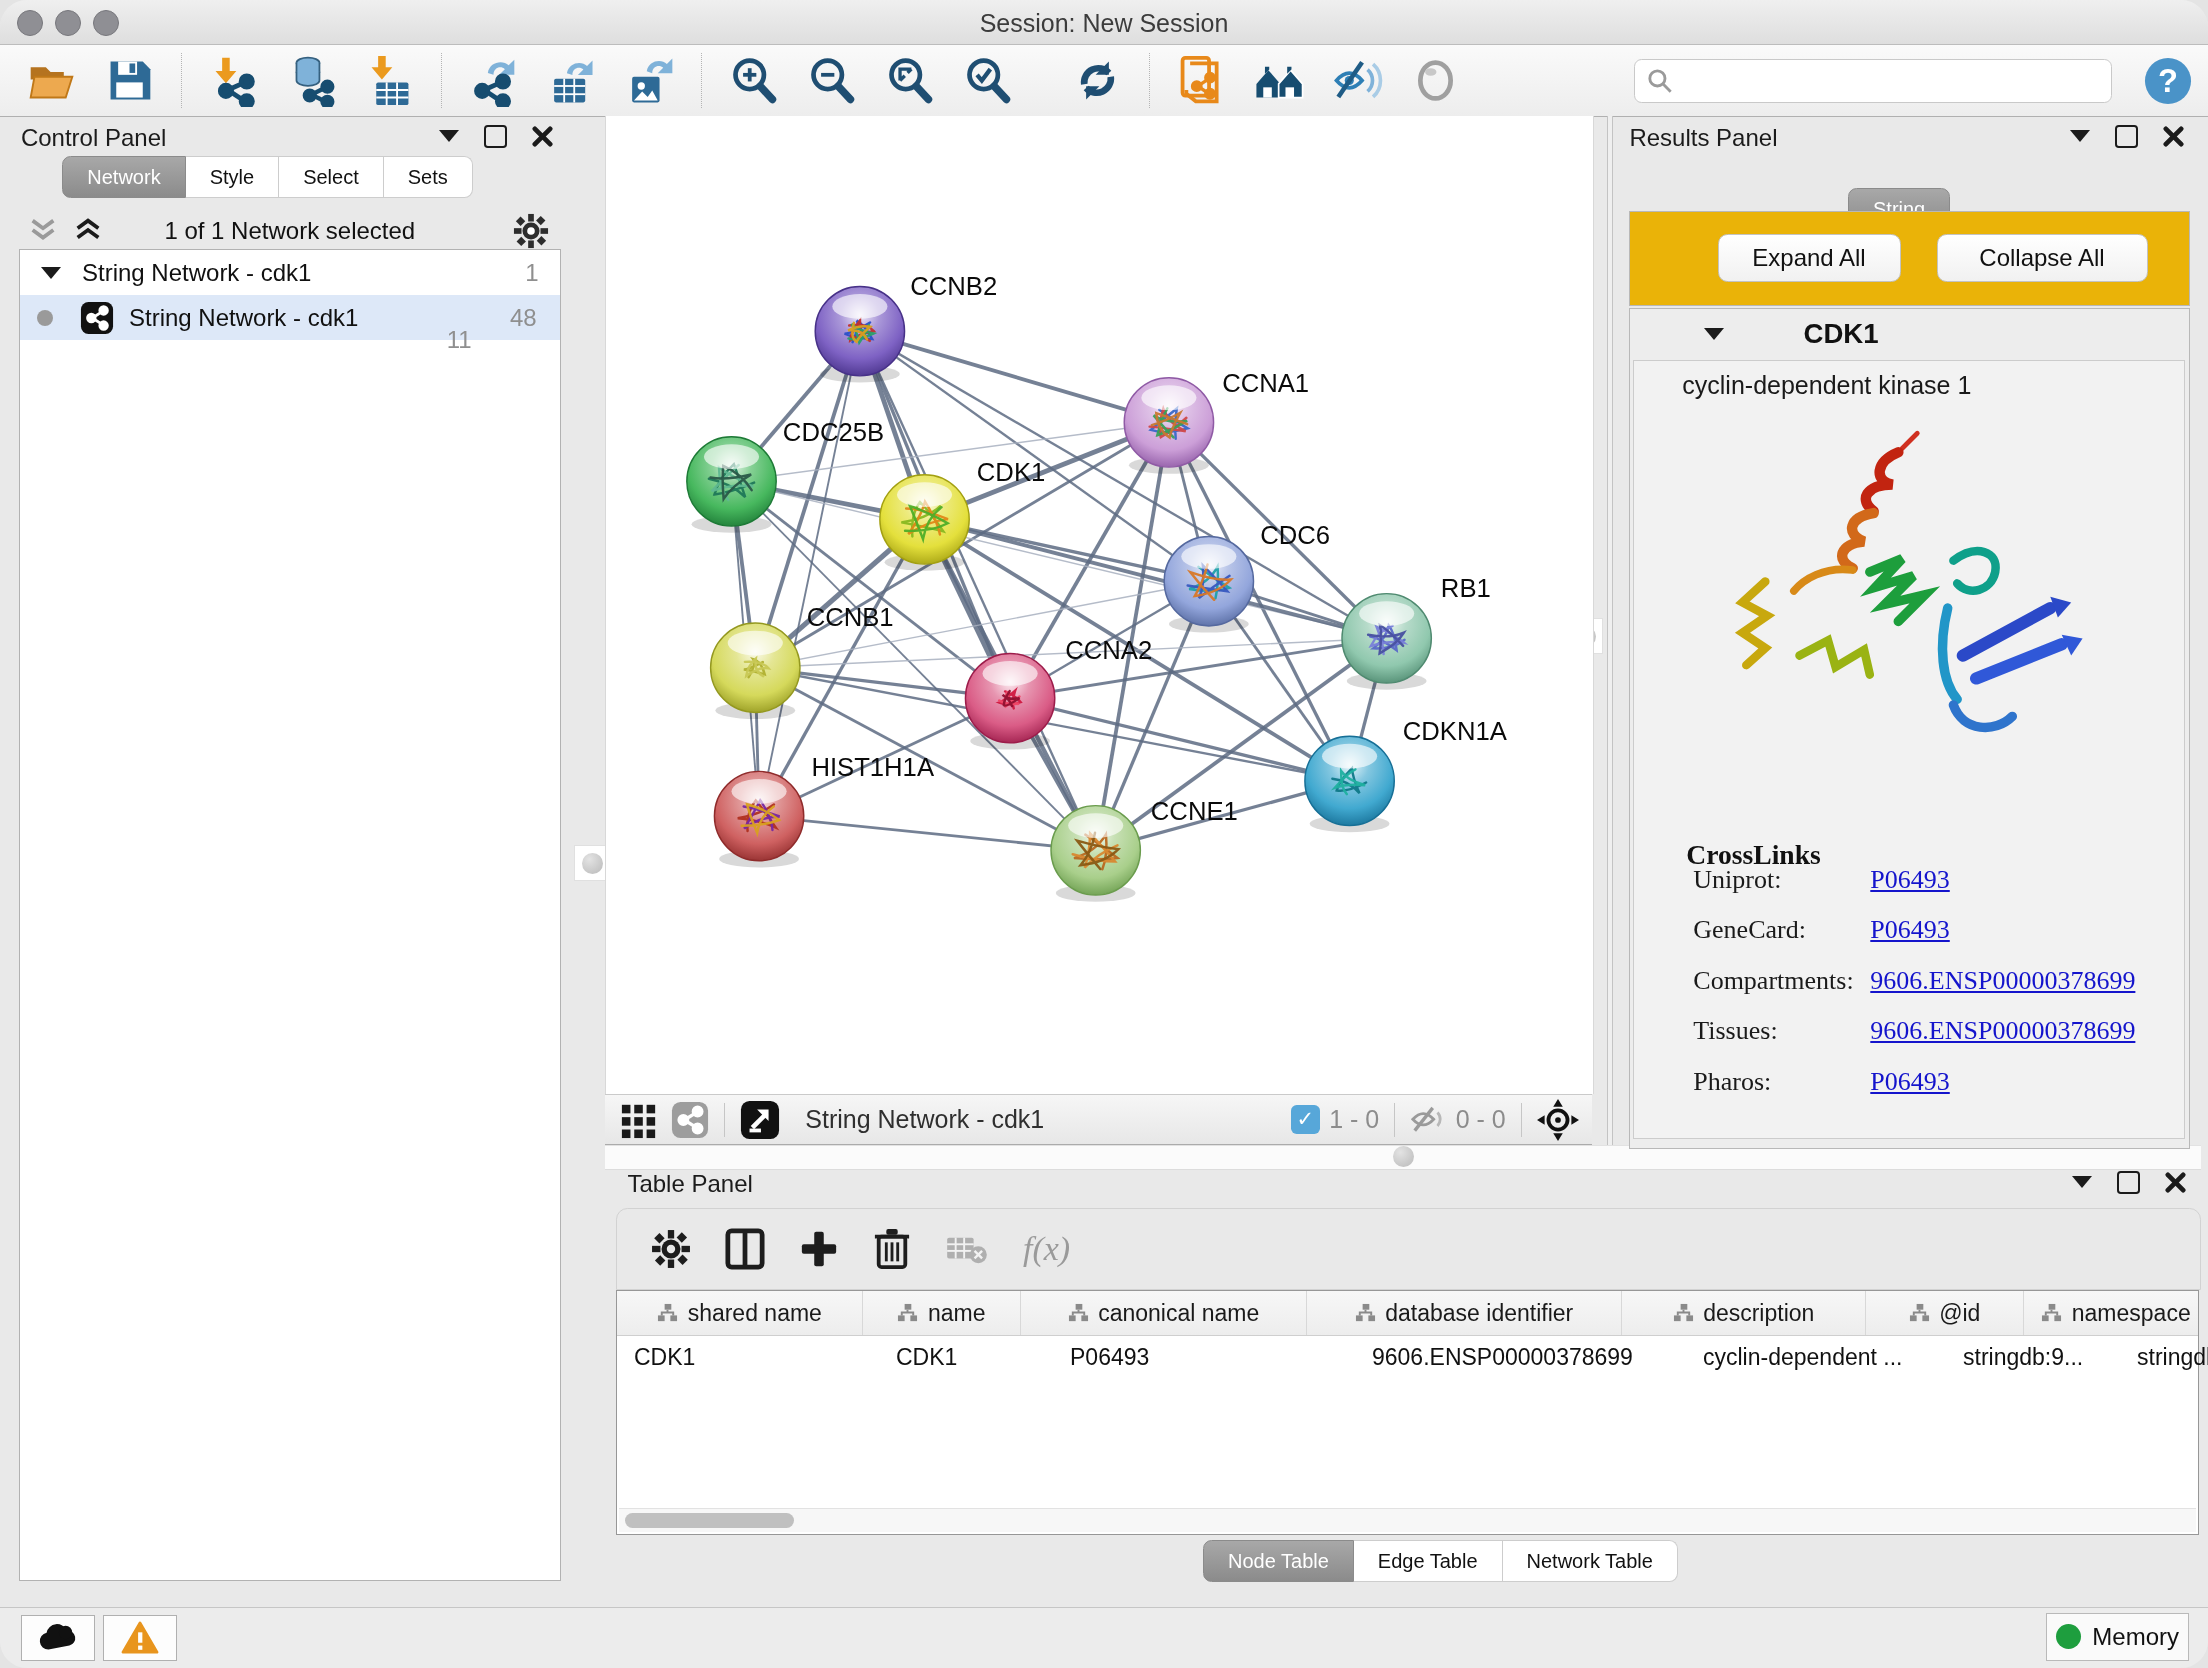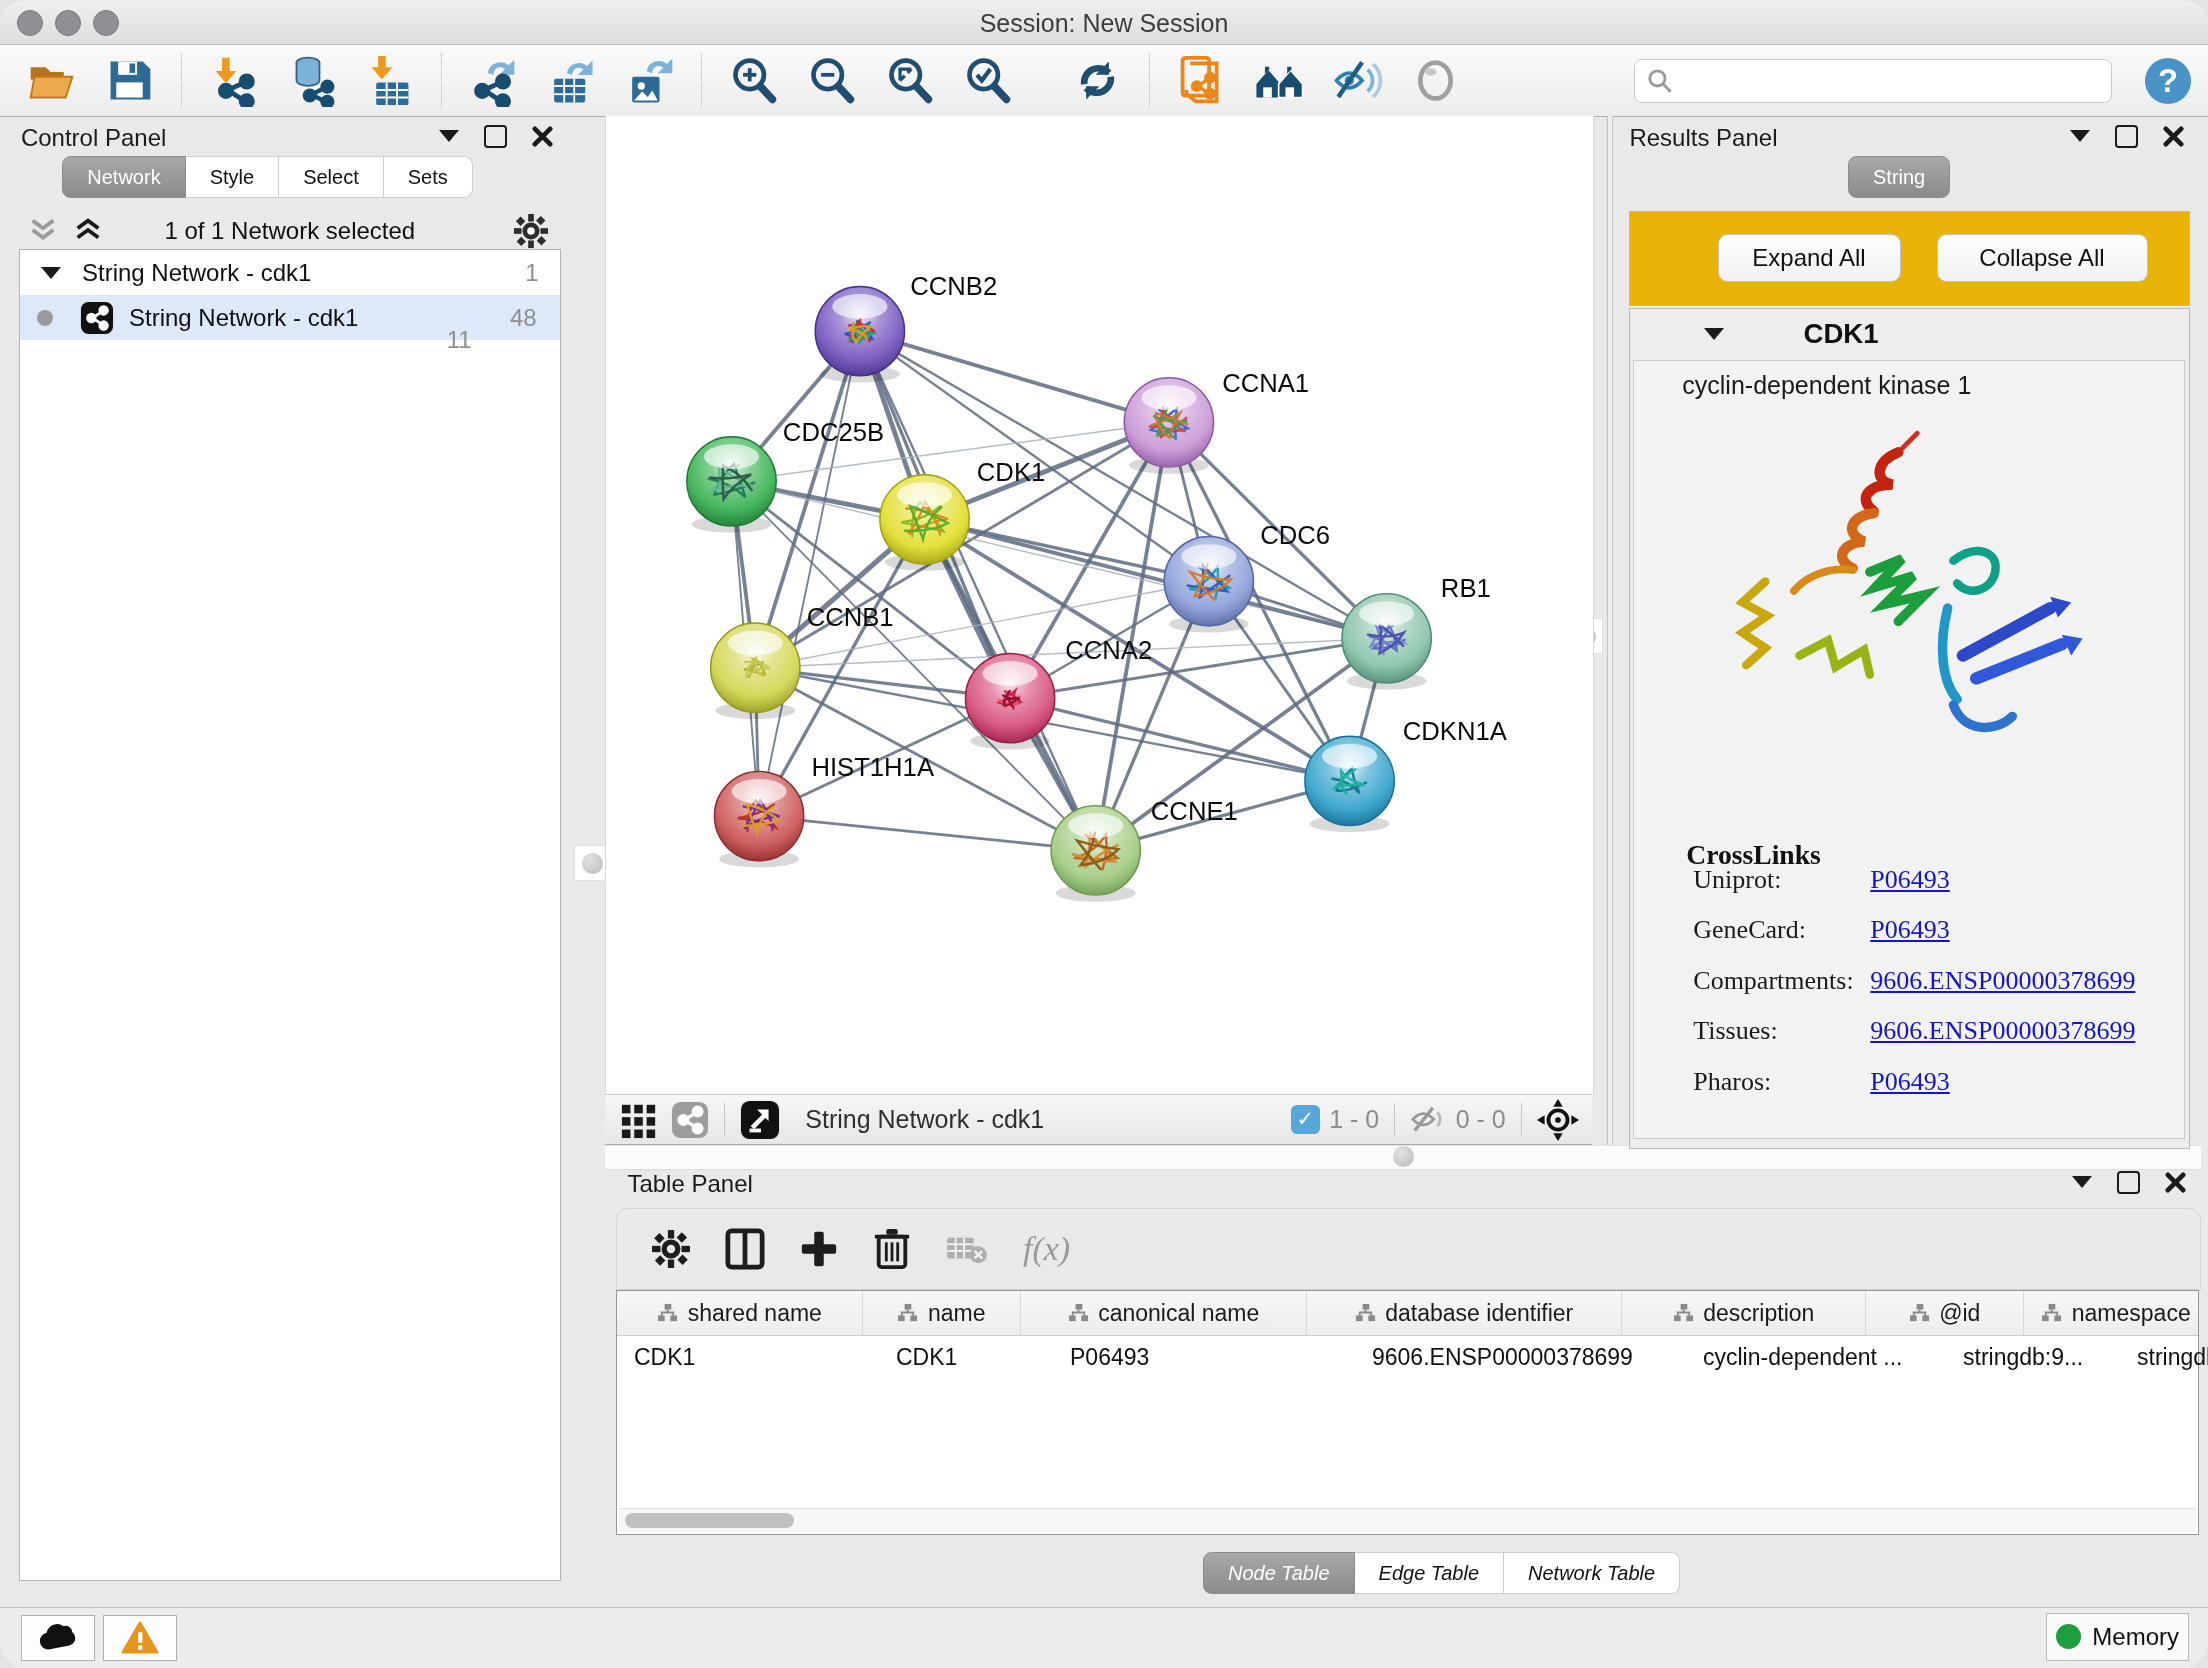--- a/index.html
+++ b/index.html
@@ -19,21 +19,21 @@
   .panel-title{font-size:24px;color:#1b1b1b;}
   .panel-ctrls{position:absolute;top:0;right:9.5px;display:flex;align-items:center;gap:25px;height:28.5px;}
   .tri-down{width:0;height:0;border-left:10.5px solid transparent;border-right:10.5px solid transparent;border-top:12.4px solid #1b1b1b;}
   .ctrl-box{width:19px;height:19px;border:2.9px solid #1b1b1b;border-radius:3.8px;}
   
   .tabset{display:flex;}
   .tab{font-size:20px;line-height:40px;height:40px;padding:0 24px;background:#fff;border:1px solid #cdcdcd;border-left:none;color:#111;white-space:nowrap;}
   .tab:first-child{border-left:1px solid #cdcdcd;border-radius:8.6px 0 0 8.6px;}
   .tab:last-child{border-radius:0 8.6px 8.6px 0;}
   .tab.sel{background:linear-gradient(#a8a8a8,#8b8b8b);color:#fff;border-color:#8b8b8b;}
-  .tab.single{border-radius:8.6px;border-left:1px solid #8b8b8b;}
+  .tab.single{border-radius:8.6px;border-left:1px solid #8b8b8b;margin-top:32px;}
   
   #control-panel{position:absolute;left:13.3px;top:122px;width:553px;height:1465px;}
   #cp-tabs{position:absolute;left:49px;top:34px;}
   #cp-toolbar{position:absolute;left:0;top:91px;width:100%;height:38px;}
   #cp-status{position:absolute;left:0;top:3.8px;width:100%;text-align:center;font-size:24px;color:#111;}
   #cp-tree{position:absolute;left:5.7px;top:127px;right:5.7px;bottom:5.7px;background:#fff;border:1px solid #b2b2b2;}
   .tree-row{position:relative;height:45px;display:flex;align-items:center;font-size:24px;color:#111;}
   .tree-row.sel{background:#dde8f8;}
   .tree-count{position:absolute;font-size:24px;color:#8f8f8f;}
   
@@ -65,21 +65,21 @@
   #table-panel{position:absolute;left:616px;top:1168px;width:1585px;height:438px;}
   #tp-toolbar{position:absolute;left:0;top:40px;width:1583px;height:80px;background:#e9e9e9;border:1px solid #d2d2d2;border-radius:11.4px 11.4px 0 0;display:flex;align-items:center;}
   .tp-icon{margin-left:34px;display:flex;align-items:center;justify-content:center;}
   #tp-table{position:absolute;left:0;top:122px;width:1581px;height:243px;background:#fff;border:1.9px solid #979797;}
   #tp-header{display:flex;height:44px;background:linear-gradient(#f7f7f7,#ededed);border-bottom:1px solid #cfcfcf;}
   .th{display:flex;align-items:center;justify-content:center;gap:9.5px;font-size:23px;color:#1a1a1a;border-right:1px solid #d8d8d8;overflow:hidden;white-space:nowrap;flex:0 0 auto;}
   #tp-row{display:flex;height:42px;}
   .td{font-size:23px;color:#111;padding-left:17px;display:flex;align-items:center;overflow:hidden;white-space:nowrap;flex:0 0 auto;}
   #tp-scroll{position:absolute;left:1.9px;bottom:1.9px;width:1577px;height:23px;background:#f7f7f7;border-top:1px solid #e2e2e2;}
   #tp-thumb{position:absolute;left:5.7px;top:3.8px;width:169px;height:15px;border-radius:7.6px;background:#c0c0c0;}
-  #tp-tabs{position:absolute;left:587px;top:384px;font-style:italic;}
+  #tp-tabs{position:absolute;left:587px;top:372px;}
   
   #status-bar{position:absolute;left:0;top:1607px;width:2208px;height:61px;background:#ececec;border-top:1px solid #c6c6c6;}
   .sb-btn{position:absolute;top:6.7px;width:72px;height:44px;background:#fdfdfd;border:1.9px solid #b0b0b0;display:flex;align-items:center;justify-content:center;}
   #memory-btn{position:absolute;right:19px;top:4.8px;width:141px;height:46px;background:#fafafa;border:1.9px solid #b9b9b9;display:flex;align-items:center;justify-content:center;gap:11.4px;font-size:24px;color:#111;}
   #mem-dot{width:25px;height:25px;border-radius:50%;background:#1e9e3e;}
   svg{display:block;}
   text{font-family:"Liberation Sans",sans-serif;}
 </style>
 </head>
 <body>

